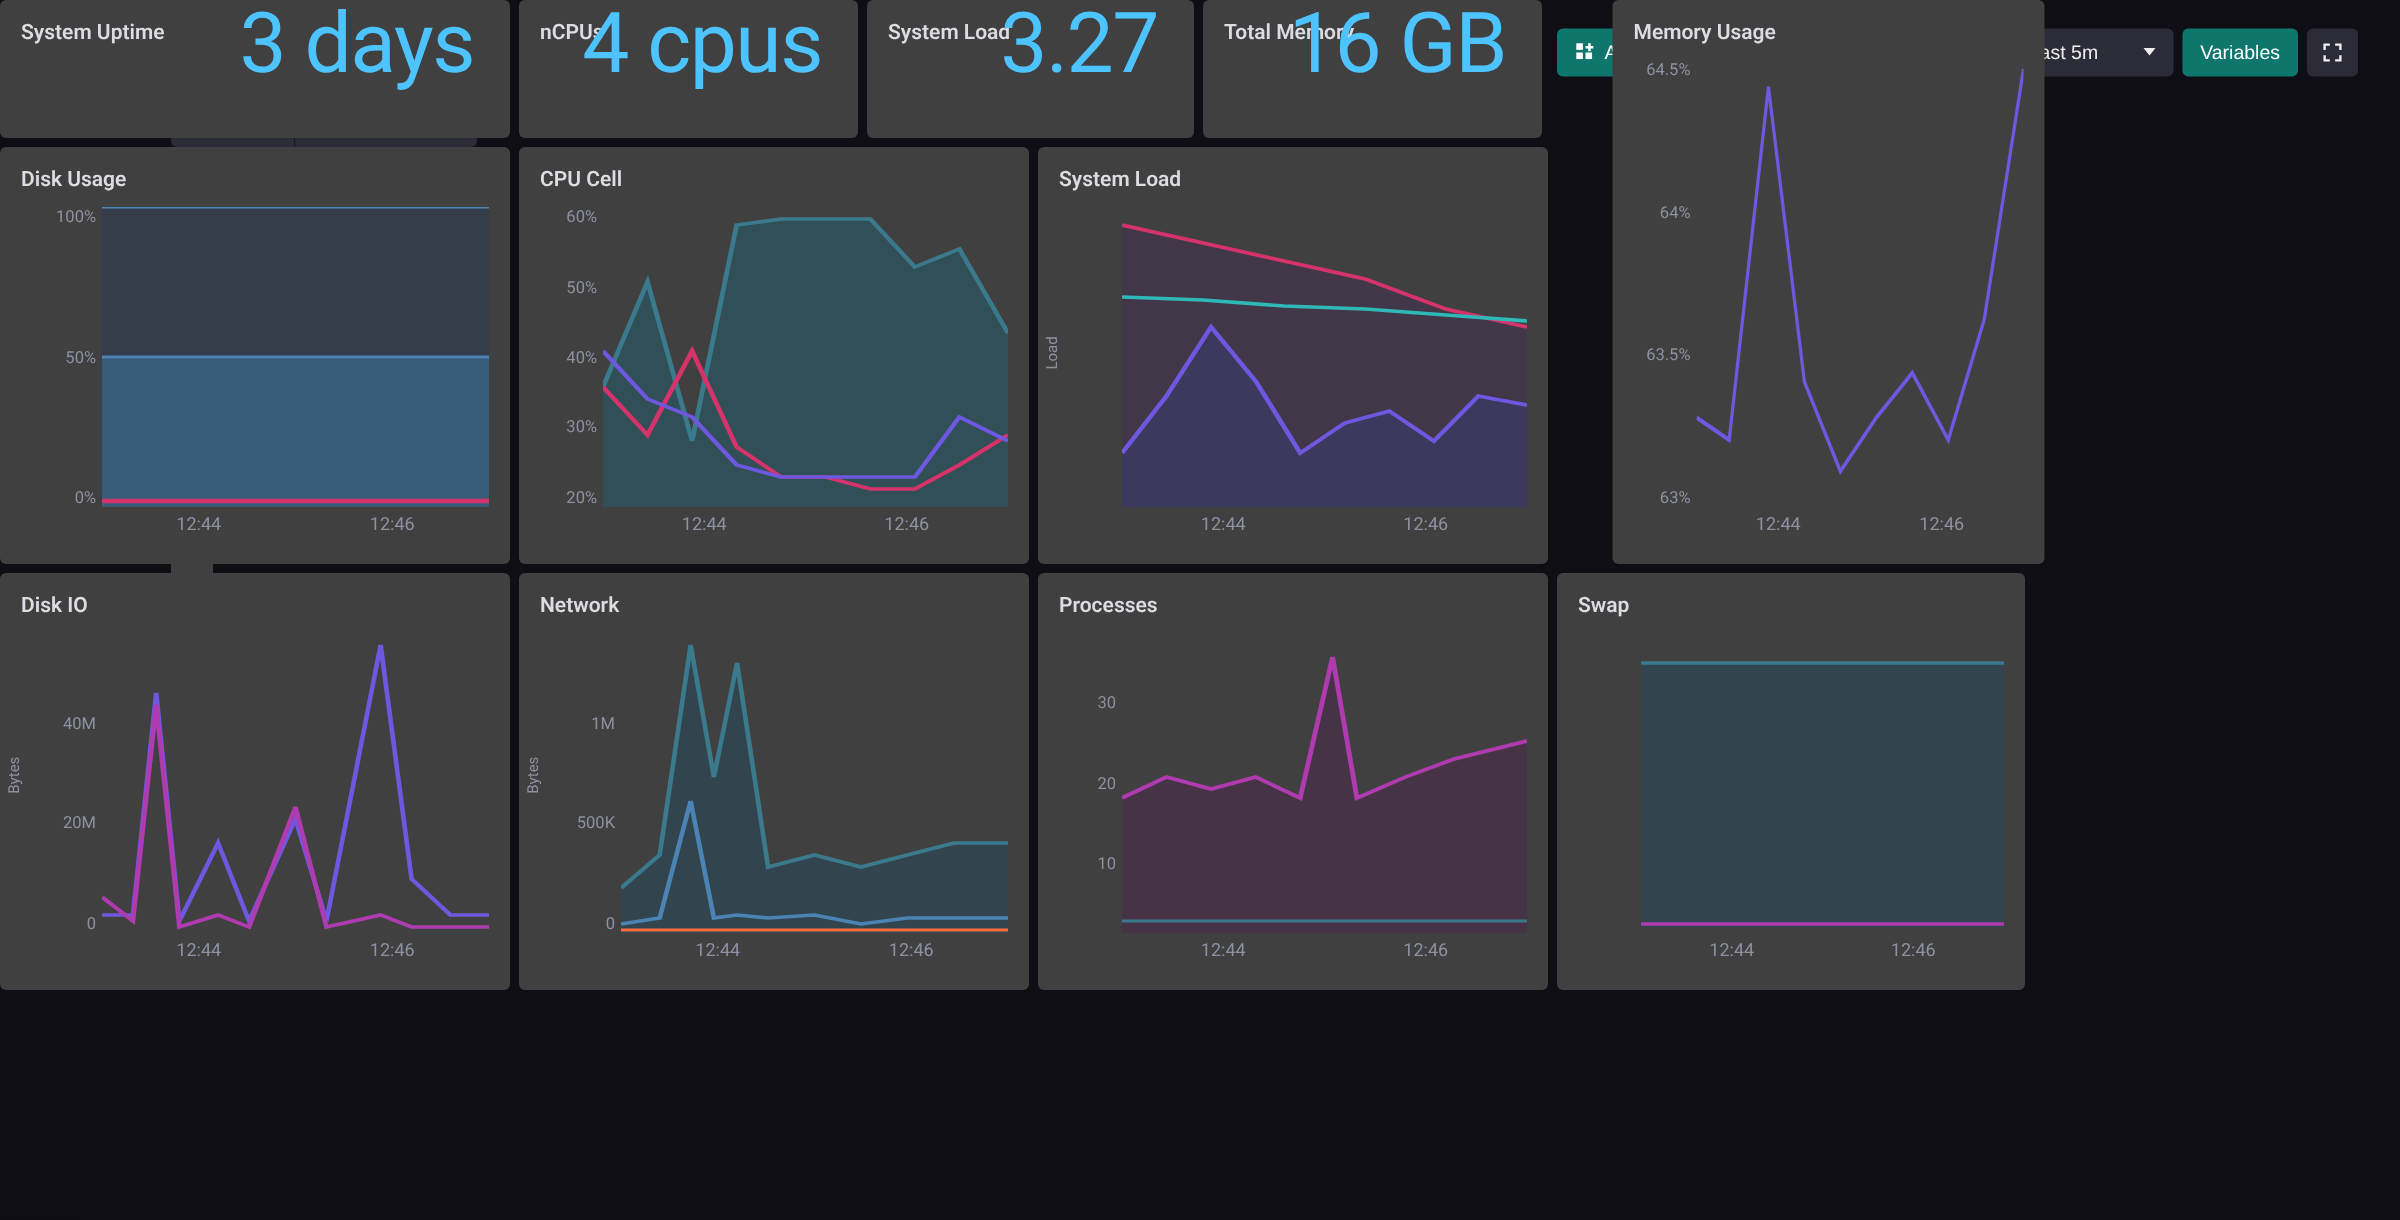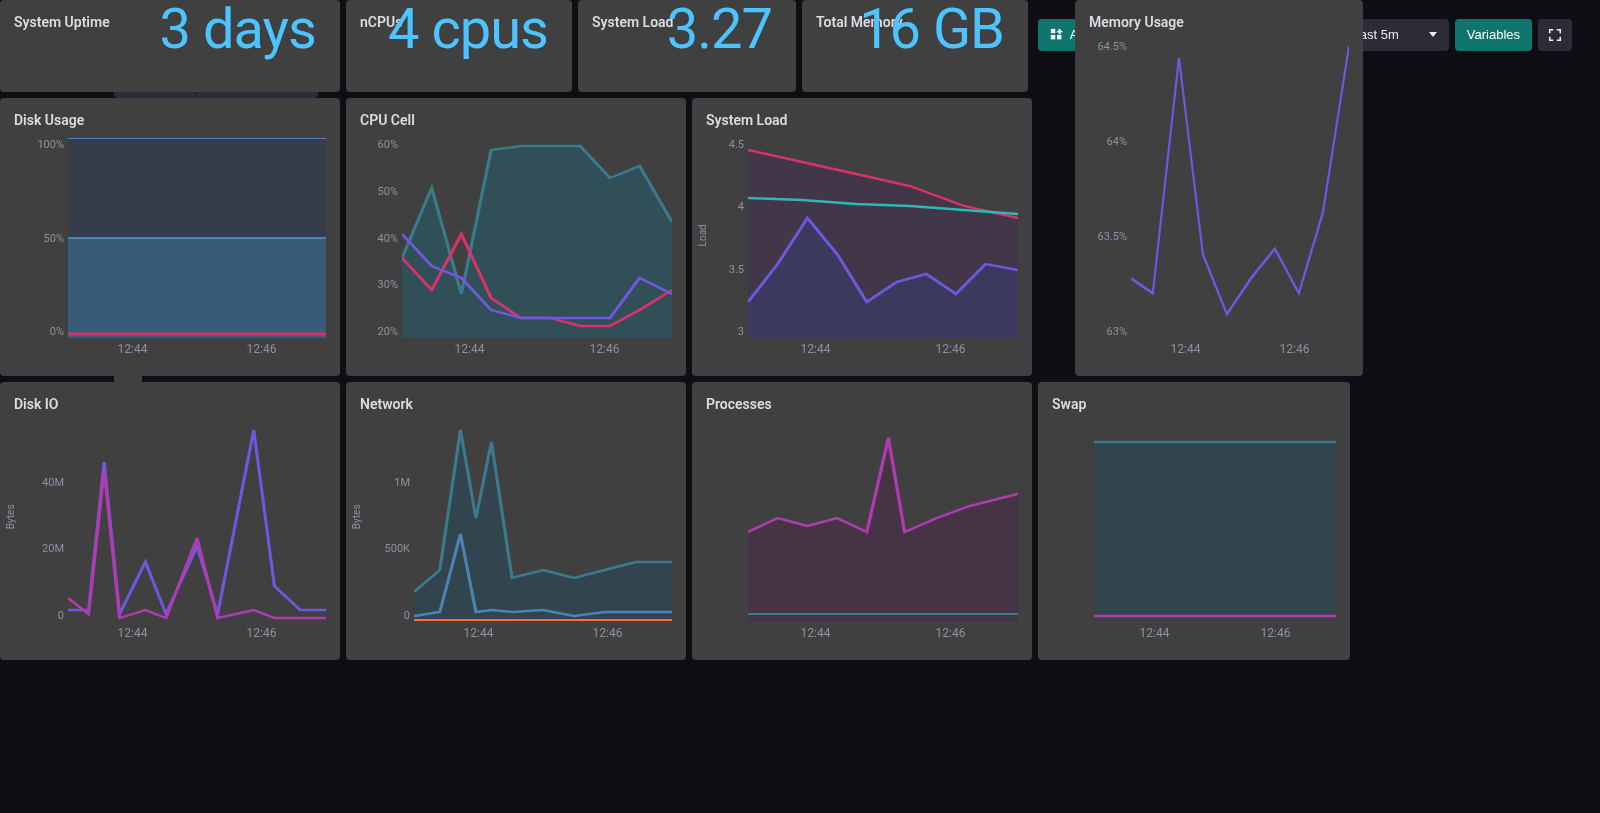--- a/index.html
+++ b/index.html
@@ -354,26 +354,20 @@
         <span>12:44</span>
           <span>12:46</span>
       </div>
     </div>
   </div>
 
   <div class="panel chart-panel c3 w1 r2">
     <div class="panel-title">System Load</div>
     <div class="chart-area">
       <span class="y-label">Load</span>
-      <div class="y-axis narrow">
-        <span>4.5</span>
-        <span>4</span>
-        <span>3.5</span>
-        <span>3</span>
-      </div>
       <div class="plot nl">
         <svg class="chart" viewBox="0 0 100 100" preserveAspectRatio="none">
           <polygon fill="#42324f" opacity="0.6" points="0,6 20,12 40,18 60,24 80,34 100,40 100,100 0,100"></polygon>
           <polygon fill="#3b3a68" opacity="0.7" points="0,82 11,63 22,40 33,58 44,82 55,72 66,68 77,78 88,63 100,66 100,100 0,100"></polygon>
           <polyline fill="none" stroke="#d6336c" stroke-width="1.2" points="0,6 20,12 40,18 60,24 80,34 100,40"></polyline>
           <polyline fill="none" stroke="#2eb8b8" stroke-width="1.2" points="0,30 20,31 40,33 60,34 80,36 100,38"></polyline>
           <polyline fill="none" stroke="#6e58e0" stroke-width="1.2" points="0,82 11,63 22,40 33,58 44,82 55,72 66,68 77,78 88,63 100,66"></polyline>
         </svg>
       </div>
       <div class="x-axis nl">
@@ -427,20 +421,27 @@
       <div class="x-axis">
         <span>12:44</span>
           <span>12:46</span>
       </div>
     </div>
   </div>
 
   <div class="panel chart-panel c3 w1 r3">
     <div class="panel-title">Processes</div>
     <div class="chart-area">
+      <div class="y-axis narrow">
+        <span></span>
+        <span>30</span>
+        <span>20</span>
+        <span>10</span>
+        <span></span>
+      </div>
       <div class="plot nl">
         <svg class="chart" viewBox="0 0 100 100" preserveAspectRatio="none">
           <polygon fill="#4a2a4a" opacity="0.55" points="0,55 11,48 22,52 33,48 44,55 52,8 58,55 70,48 82,42 100,36 100,100 0,100"></polygon>
           <polyline fill="none" stroke="#b03bb0" stroke-width="1.2" points="0,55 11,48 22,52 33,48 44,55 52,8 58,55 70,48 82,42 100,36"></polyline>
           <line x1="0" y1="96" x2="100" y2="96" stroke="#3a7a8c" stroke-width="1"></line>
         </svg>
       </div>
       <div class="x-axis nl">
         <span>12:44</span>
           <span>12:46</span>

